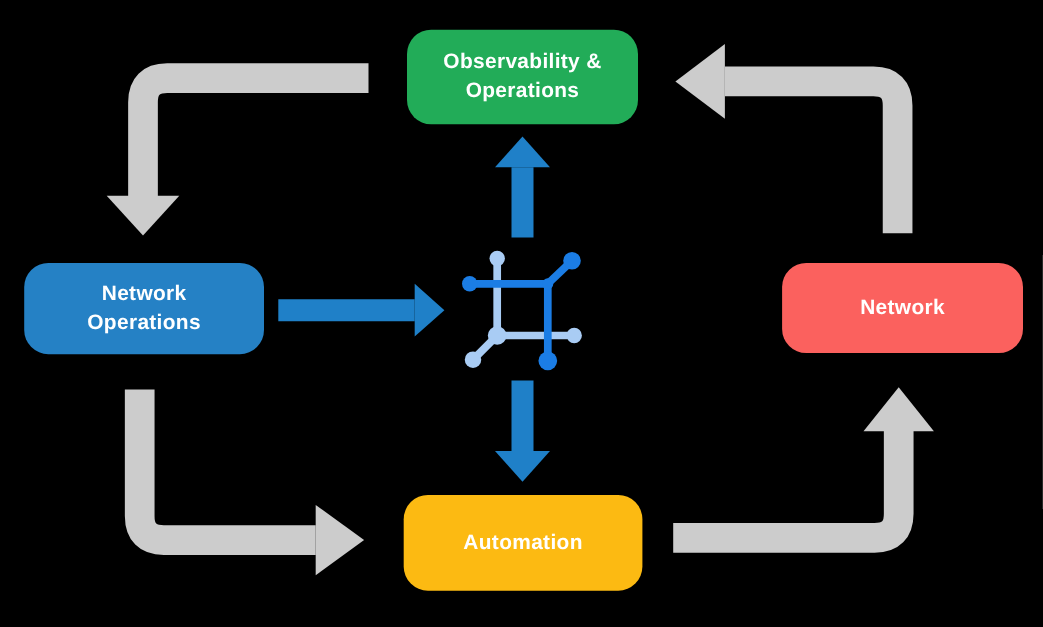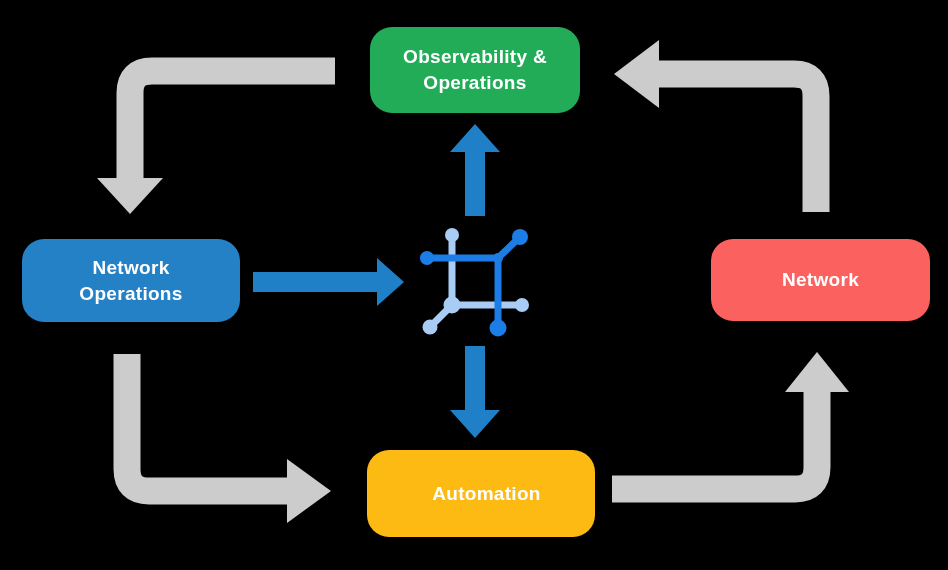--- a/index.html
+++ b/index.html
@@ -90,21 +90,21 @@
       <div>Operations</div>
     </div>
   </div>
 
   <div class="node" id="node-infrastructure" style="background-color: rgb(251, 97, 94);">
     <div class="label" style="color: rgb(255, 255, 255);">
       <div>Network</div>
     </div>
   </div>
 
-  <div class="node" id="node-automation" style="background-color: rgb(252, 186, 18); padding-left: 11px;">
+  <div class="node" id="node-automation" style="background-color: rgb(252, 186, 18);">
     <div class="label" style="color: rgb(255, 255, 255);">
       <div>Automation</div>
     </div>
   </div>
 
   <svg id="center-icon" viewBox="0 0 116 116" xmlns="http://www.w3.org/2000/svg">
 
     <path d="M 35 11 L 35 81 L 105 81" fill="none" stroke-width="7" stroke-linejoin="round" stroke="#A9CCF4"></path>
     <path d="M 35 81 L 13 103" fill="none" stroke-width="7" stroke="#A9CCF4"></path>
     <circle cx="35" cy="11" r="7" fill="#A9CCF4"></circle>

